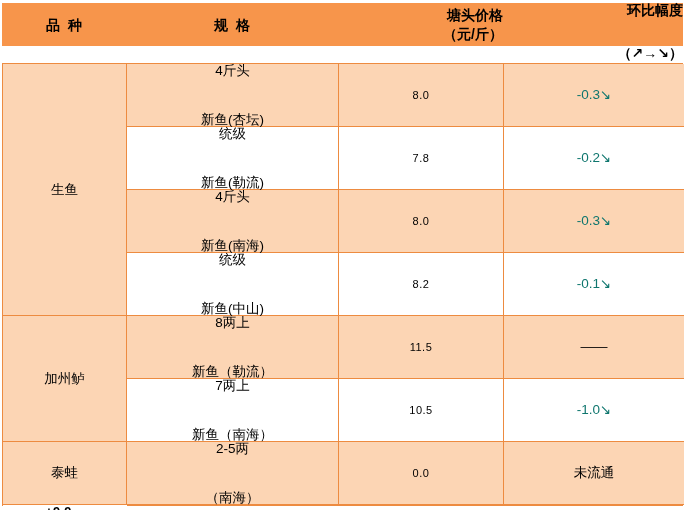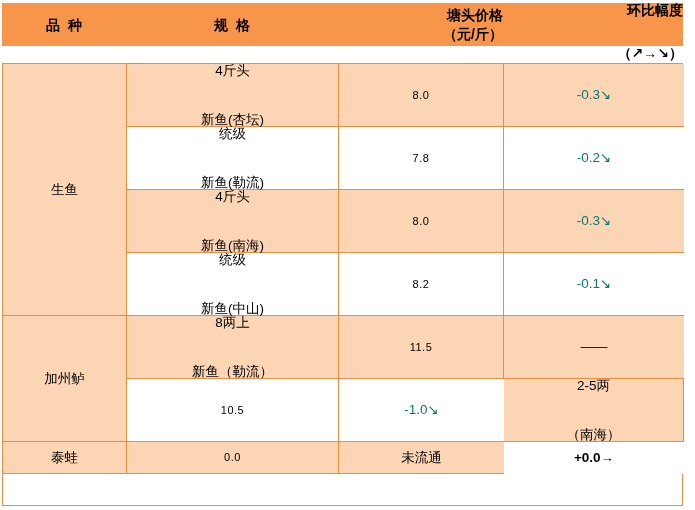--- a/index.html
+++ b/index.html
@@ -145,20 +145,24 @@
       <span>8两上</span>
       <span>新鱼（勒流）</span>
     </div>
     <div class="cell peach">
       <span class="num">11.5</span>
     </div>
     <div class="cell peach no-r">
       <span>——</span>
     </div>
 
+    <div class="cell two white">
+      <span>7两上</span>
+      <span>新鱼（南海）</span>
+    </div>
     <div class="cell white">
       <span class="num">10.5</span>
     </div>
     <div class="cell white no-r">
       <span class="green">-1.0↘</span>
     </div>
 
     <div class="cell two peach">
       <span>2-5两</span>
       <span>（南海）</span>

